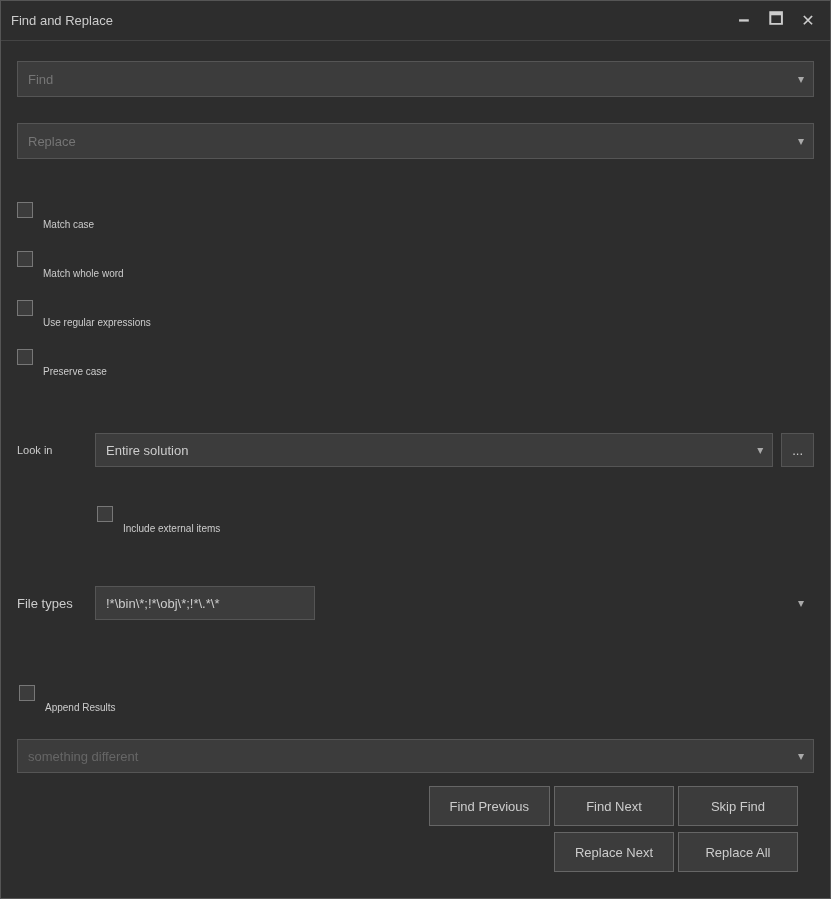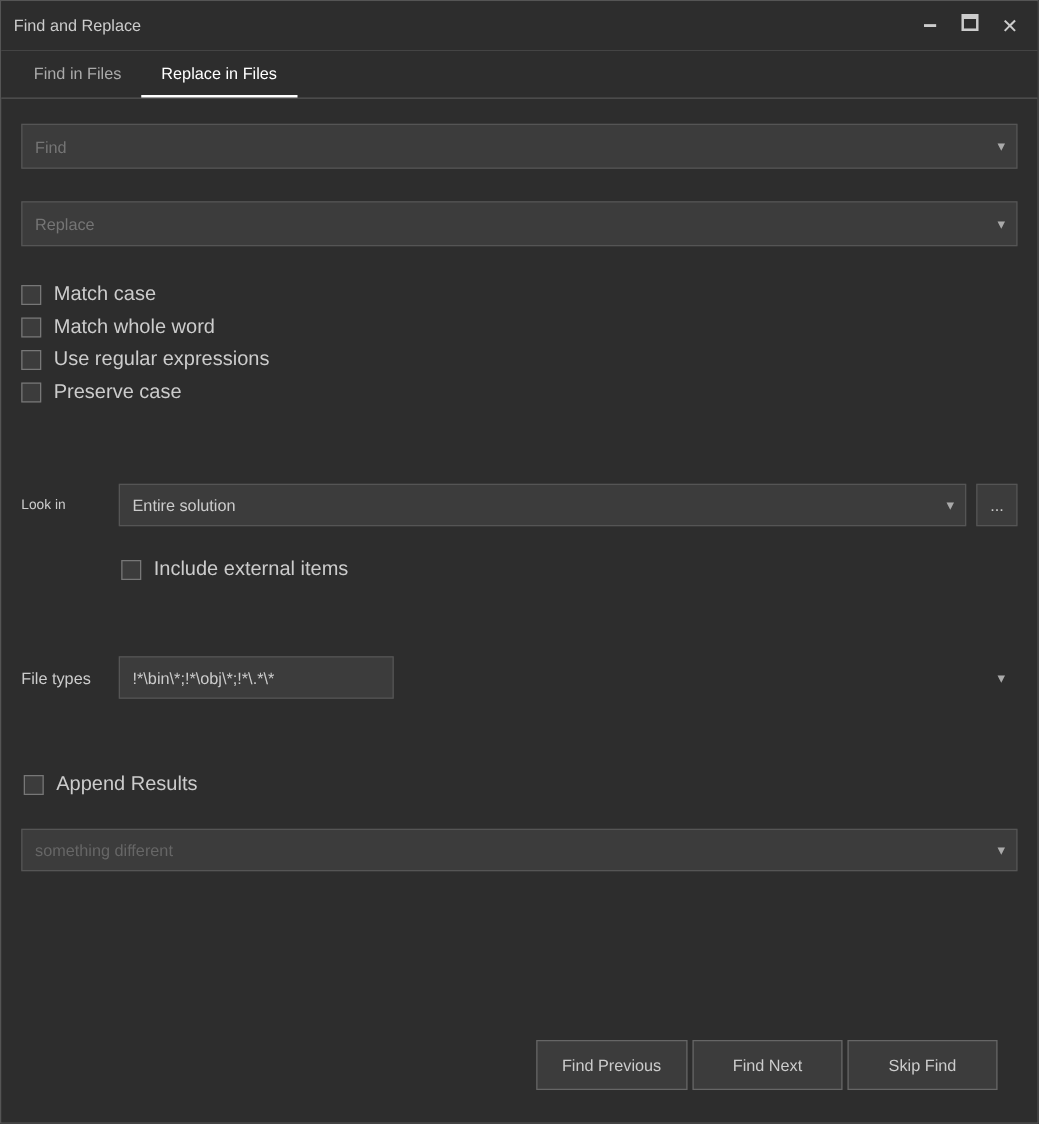--- a/index.html
+++ b/index.html
@@ -132,22 +132,23 @@
     .checkbox-box.checked {
       background: #3c3c3c;
     }
     .checkbox-box.checked::after {
       content: '✓';
       color: #fff;
       font-size: 11px;
     }
     .checkbox-label {
       color: #ccc;
-      font-size: 16px;
+      font-size: 10px;
       user-select: none;
+      margin-top: 30px;
     }
     .look-in-row {
       display: flex;
       align-items: center;
       gap: 8px;
     }
     .look-in-label {
       color: #ccc;
       font-size: 11px;
       width: 70px;
@@ -261,28 +262,20 @@
     <div class="title-bar-left">
       <span class="title-text">Find and Replace</span>
     </div>
     <div class="title-controls">
       <button class="title-btn">🗕</button>
       <button class="title-btn">🗖</button>
       <button class="title-btn">✕</button>
     </div>
   </div>
 
-  <div class="tab-bar">
-    <div class="tab">
-      <span>Find in Files</span>
-    </div>
-    <div class="tab active">
-      <span>Replace in Files</span>
-    </div>
-  </div>
 
   <div class="content">
 
     <div class="dropdown-field">
       <input class="dropdown-input placeholder-text" type="text" placeholder="Find" style="">
       <span class="dropdown-arrow">▾</span>
     </div>
 
     <div class="dropdown-field">
       <input class="dropdown-input placeholder-text" type="text" placeholder="Replace" style="">
@@ -353,14 +346,18 @@
     </div>
 
   </div>
 
   <div class="buttons-area">
     <div class="button-row">
       <button class="action-btn">Find Previous</button>
       <button class="action-btn">Find Next</button>
       <button class="action-btn">Skip Find</button>
     </div>
+    <div class="button-row">
+      <button class="action-btn">Replace Next</button>
+      <button class="action-btn">Replace All</button>
+    </div>
   </div>
 </div>
 
 </body></html>

